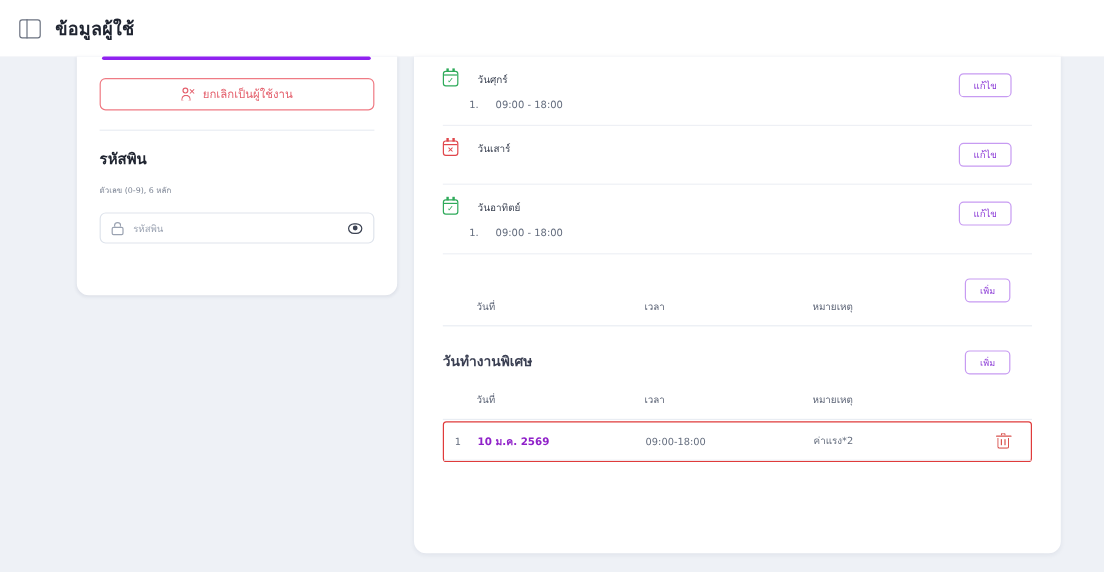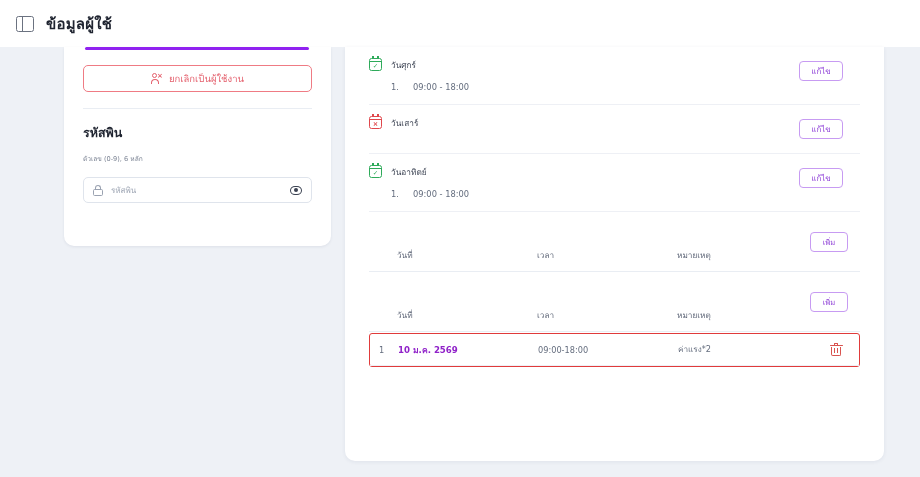--- a/index.html
+++ b/index.html
@@ -81,21 +81,21 @@
     background: #ffffff;
     border-radius: 0 0 10px 10px;
     box-shadow: 0 1px 4px rgba(25,40,80,.07);
     padding: 0 24px;
   }
 
   .day-row {
     position: relative;
     padding-top: 11px;
   }
-  .day-head { display: flex; gap: 9px; height: 15px; }
+  .day-head { display: flex; align-items: center; gap: 16px; height: 15px; }
   .day-name { font-size: 8.3px; color: #3b4252; }
   .day-times { padding: 9px 0 0 22px; }
   .time-line { display: flex; gap: 14px; font-size: 8.3px; color: #646d7e; }
   .time-line .idx { width: 8px; color: #646d7e; }
   .row-sep { height: 1px; background: #eef0f5; margin-top: 12px; }
 
   .edit-btn {
     position: absolute; right: 17px; top: 14px;
     width: 44px; height: 20px;
     border: 1px solid #c79bf2; border-radius: 4px; background: #fff;
@@ -124,21 +124,21 @@
     text-align: center; font-size: 6.5px; line-height: 7px;
     font-weight: bold; color: currentColor;
   }
   .cal-green { color: #2eaa5a; }
   .cal-red   { color: #e0474c; }
 
   
   .section { position: relative; padding-top: 20px; }
   .section-title { font-size: 11.5px; font-weight: bold; color: #3a3f52; }
   .add-btn {
-    position: absolute; right: 12px; top: 20px;
+    position: absolute; right: 18px; top: 20px;
     width: 38px; height: 20px;
     border: 1px solid #c79bf2; border-radius: 4px; background: #fff;
     color: #8b3ad6; font-size: 7.5px;
     display: flex; align-items: center; justify-content: center;
     cursor: pointer;
   }
   .tbl { margin-top: 17px; width: 100%; }
   .thead {
     display: flex; font-size: 8.2px; color: #5b6375;
     padding-bottom: 9px;
@@ -328,20 +328,21 @@
           <span class="c-idx"></span>
           <span class="c-date">วันที่</span>
           <span class="c-time">เวลา</span>
           <span class="c-note">หมายเหตุ</span>
         </div>
         <div class="thead-line"></div>
       </div>
     </div>
 
     <div class="section">
+      <div class="section-title">วันทำงานพิเศษ</div>
       <div class="add-btn">เพิ่ม</div>
       <div class="tbl">
         <div class="thead">
           <span class="c-idx"></span>
           <span class="c-date">วันที่</span>
           <span class="c-time">เวลา</span>
           <span class="c-note">หมายเหตุ</span>
         </div>
         <div class="thead-line"></div>
 

